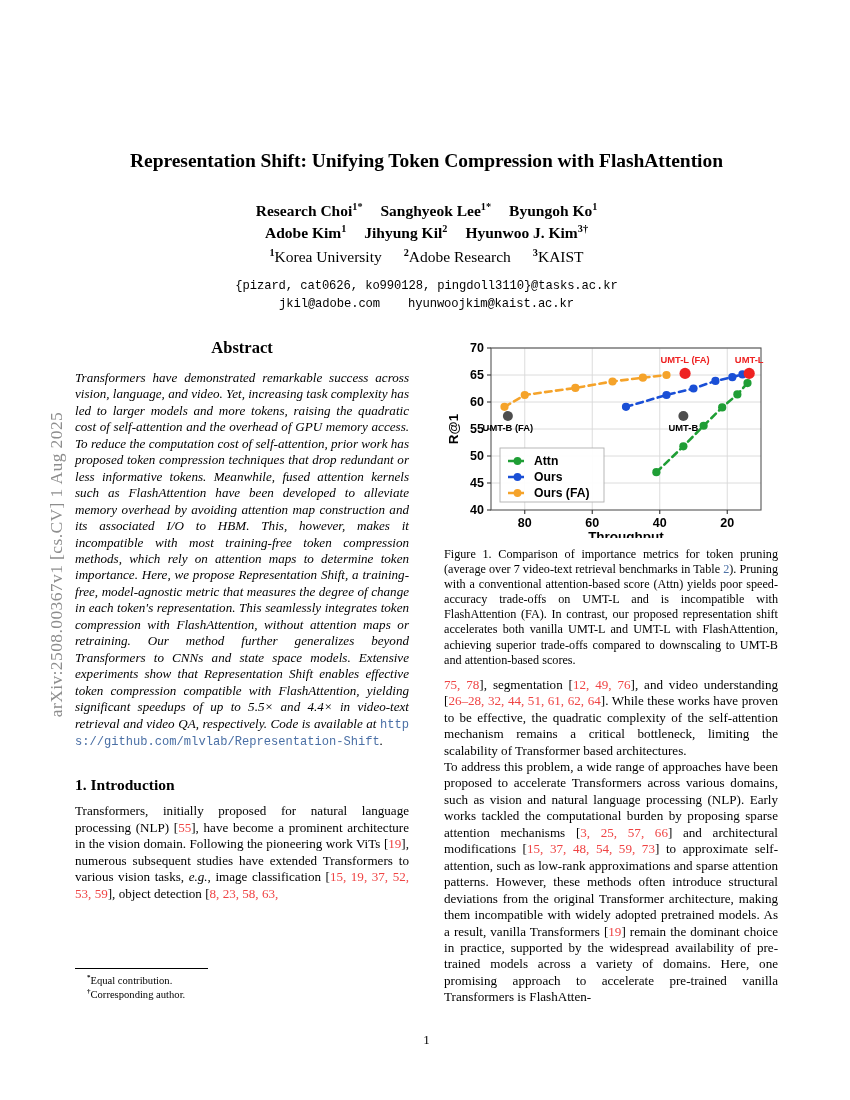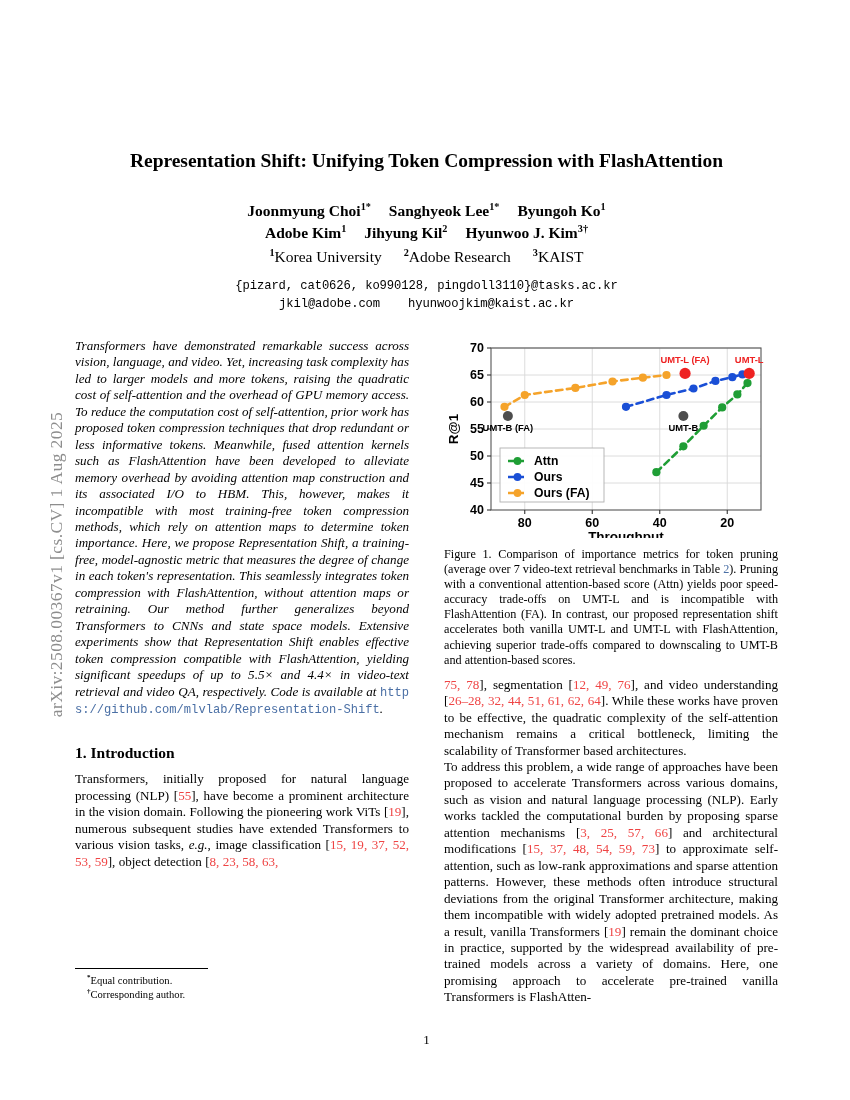--- a/index.html
+++ b/index.html
@@ -184,39 +184,40 @@
 
 <div id="arxiv-stamp">arXiv:2508.00367v1  [cs.CV]  1 Aug 2025</div>
 
 <div id="page">
 
   <div id="title-block">
     <div id="paper-title">Representation Shift: Unifying Token Compression with FlashAttention</div>
 
     <div id="authors">
       <div class="arow">
-        <span class="aname"><span>Joonmyung Choi</span><sup>1*</sup></span><span class="aname"><span>Sanghyeok Lee</span><sup>1*</sup></span><span class="aname"><span>Byungoh Ko</span><sup>1</sup></span>
+        <span class="aname"><span>Research Choi</span><sup>1*</sup></span><span class="aname"><span>Sanghyeok Lee</span><sup>1*</sup></span><span class="aname"><span>Byungoh Ko</span><sup>1</sup></span>
       </div>
       <div class="arow">
         <span class="aname"><span>Adobe Kim</span><sup>1</sup></span><span class="aname"><span>Jihyung Kil</span><sup>2</sup></span><span class="aname"><span>Hyunwoo J. Kim</span><sup>3†</sup></span>
       </div>
       <div id="affil">
         <span class="aff"><sup>1</sup><span>Korea University</span></span><span class="aff"><sup>2</sup><span>Adobe Research</span></span><span class="aff"><sup>3</sup><span>KAIST</span></span>
       </div>
     </div>
 
     <div id="emails">
       <div>{pizard, cat0626, ko990128, pingdoll3110}@tasks.ac.kr</div>
       <div class="erow2"><span>jkil@adobe.com</span><span>hyunwoojkim@kaist.ac.kr</span></div>
     </div>
   </div>
 
   <div id="columns">
 
     <div class="col" id="col-left">
+      <div class="sec-head">Abstract</div>
       <p class="body abs" id="abstract-para"><span>Transformers have demonstrated remarkable success across vision, language, and video. Yet, increasing task complexity has led to larger models and more tokens, raising the quadratic cost of self-attention and the overhead of GPU memory access. To reduce the computation cost of self-attention, prior work has proposed token compression techniques that drop redundant or less informative tokens. Meanwhile, fused attention kernels such as FlashAttention have been developed to alleviate memory overhead by avoiding attention map construction and its associated I/O to HBM. This, however, makes it incompatible with most training-free token compression methods, which rely on attention maps to determine token importance. Here, we propose Representation Shift, a training-free, model-agnostic metric that measures the degree of change in each token's representation. This seamlessly integrates token compression with FlashAttention, without attention maps or retraining. Our method further generalizes beyond Transformers to CNNs and state space models. Extensive experiments show that Representation Shift enables effective token compression compatible with FlashAttention, yielding significant speedups of up to 5.5× and 4.4× in video-text retrieval and video QA, respectively. Code is available at </span><span class="lnk">https://github.com/mlvlab/Representation-Shift</span><span>.</span></p>
 
       <div class="sec-head-left" style="margin-top:26px;">1. Introduction</div>
       <p class="body" id="intro-para"><span>Transformers, initially proposed for natural language processing (NLP) [</span><span class="cit">55</span><span>], have become a prominent architecture in the vision domain. Following the pioneering work ViTs [</span><span class="cit">19</span><span>], numerous subsequent studies have extended Transformers to various vision tasks, </span><i>e.g.</i><span>, image classification [</span><span class="cit">15, 19, 37, 52, 53, 59</span><span>], object detection [</span><span class="cit">8, 23, 58, 63,</span></p>
     </div>
 
     <div class="col" id="col-right">
 
       <div id="figure-block">
         <div id="figure-plot">

